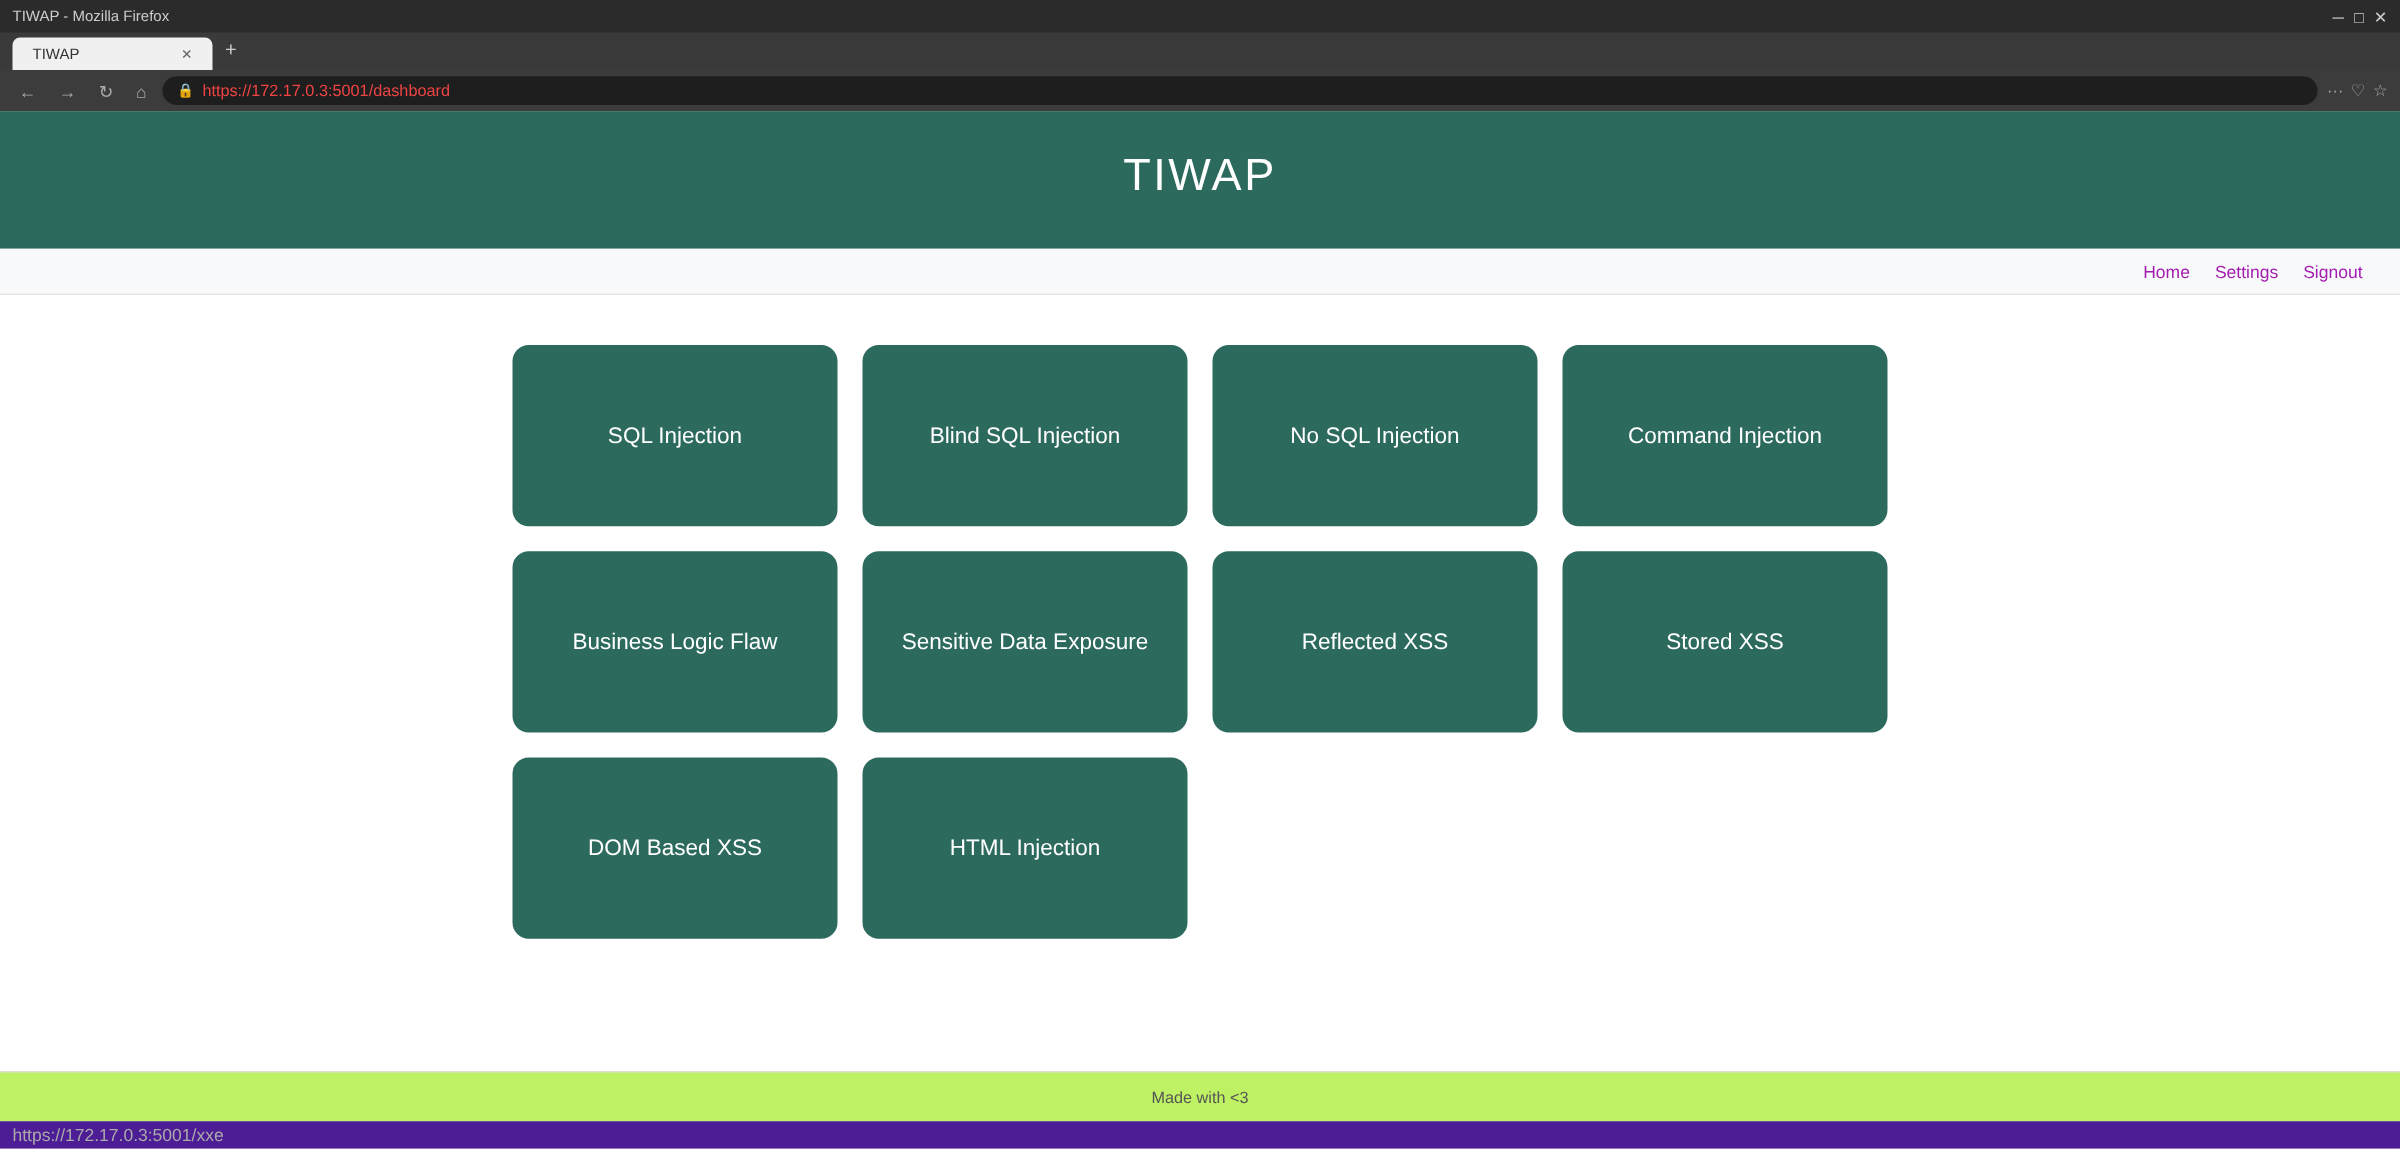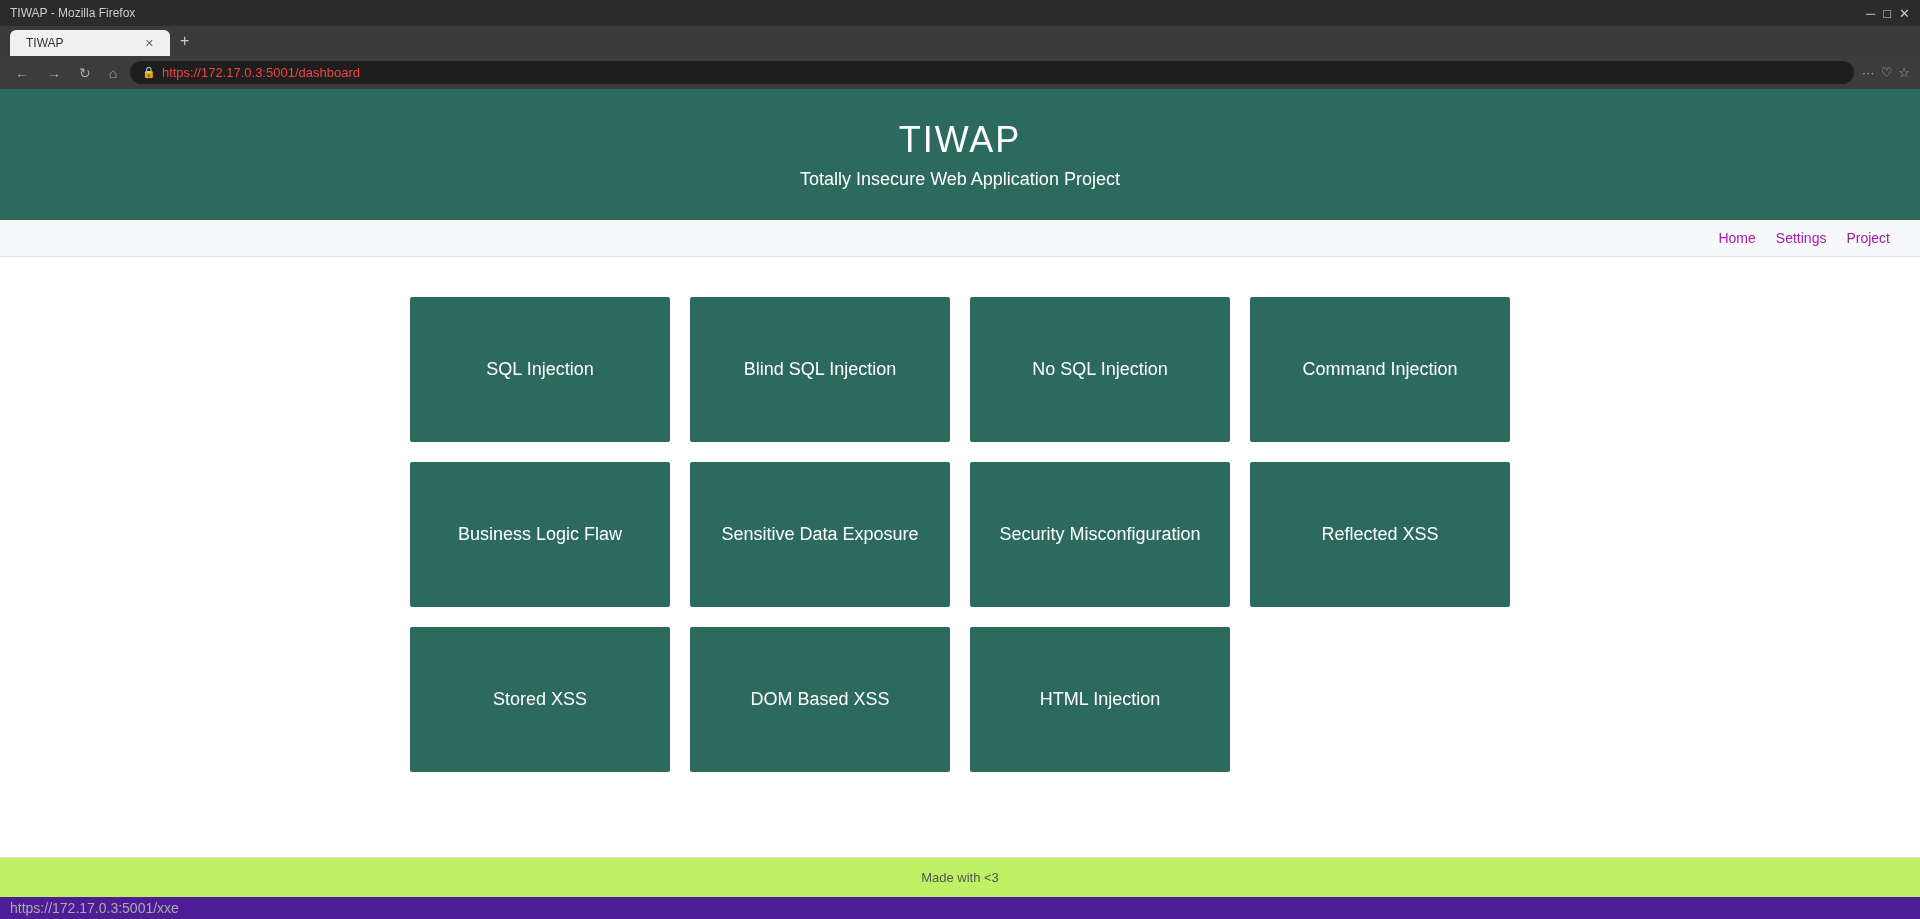--- a/index.html
+++ b/index.html
@@ -167,21 +167,21 @@
       display: grid;
       grid-template-columns: repeat(4, 1fr);
       gap: 20px;
       max-width: 1100px;
       margin: 0 auto;
     }
 
     .grid-card {
       background: #2d6a5e;
       color: white;
-      border-radius: 2px;
+      border-radius: 13px;
       padding: 0;
       height: 145px;
       display: flex;
       align-items: center;
       justify-content: center;
       cursor: pointer;
       text-align: center;
       font-size: 18px;
       font-weight: 400;
       transition: background 0.2s;
@@ -245,27 +245,26 @@
     <div class="toolbar-right">
       <span>···</span>
       <span>♡</span>
       <span>☆</span>
     </div>
   </div>
 </div>
 
 <div class="app-header">
   <h1>TIWAP</h1>
-  <p>Totally Insecure Web Application Project</p>
 </div>
 
 <div class="nav-bar">
   <a class="nav-link">Home</a>
   <a class="nav-link">Settings</a>
-  <a class="nav-link">Project</a>
+  <a class="nav-link">Signout</a>
 </div>
 
 <div class="main-content">
   <div class="grid-container" id="cards-grid">
   <div class="grid-card" title="SQL Injection">
         <span>SQL Injection</span>
       </div>
       <div class="grid-card" title="Blind SQL Injection">
         <span>Blind SQL Injection</span>
       </div>
@@ -274,23 +273,20 @@
       </div>
       <div class="grid-card" title="Command Injection">
         <span>Command Injection</span>
       </div>
       <div class="grid-card" title="Business Logic Flaw">
         <span>Business Logic Flaw</span>
       </div>
       <div class="grid-card" title="Sensitive Data Exposure">
         <span>Sensitive Data Exposure</span>
       </div>
-      <div class="grid-card" title="Security Misconfiguration">
-        <span>Security Misconfiguration</span>
-      </div>
       <div class="grid-card" title="Reflected XSS">
         <span>Reflected XSS</span>
       </div>
       <div class="grid-card" title="Stored XSS">
         <span>Stored XSS</span>
       </div>
       <div class="grid-card" title="DOM Based XSS">
         <span>DOM Based XSS</span>
       </div>
       <div class="grid-card" title="HTML Injection">

